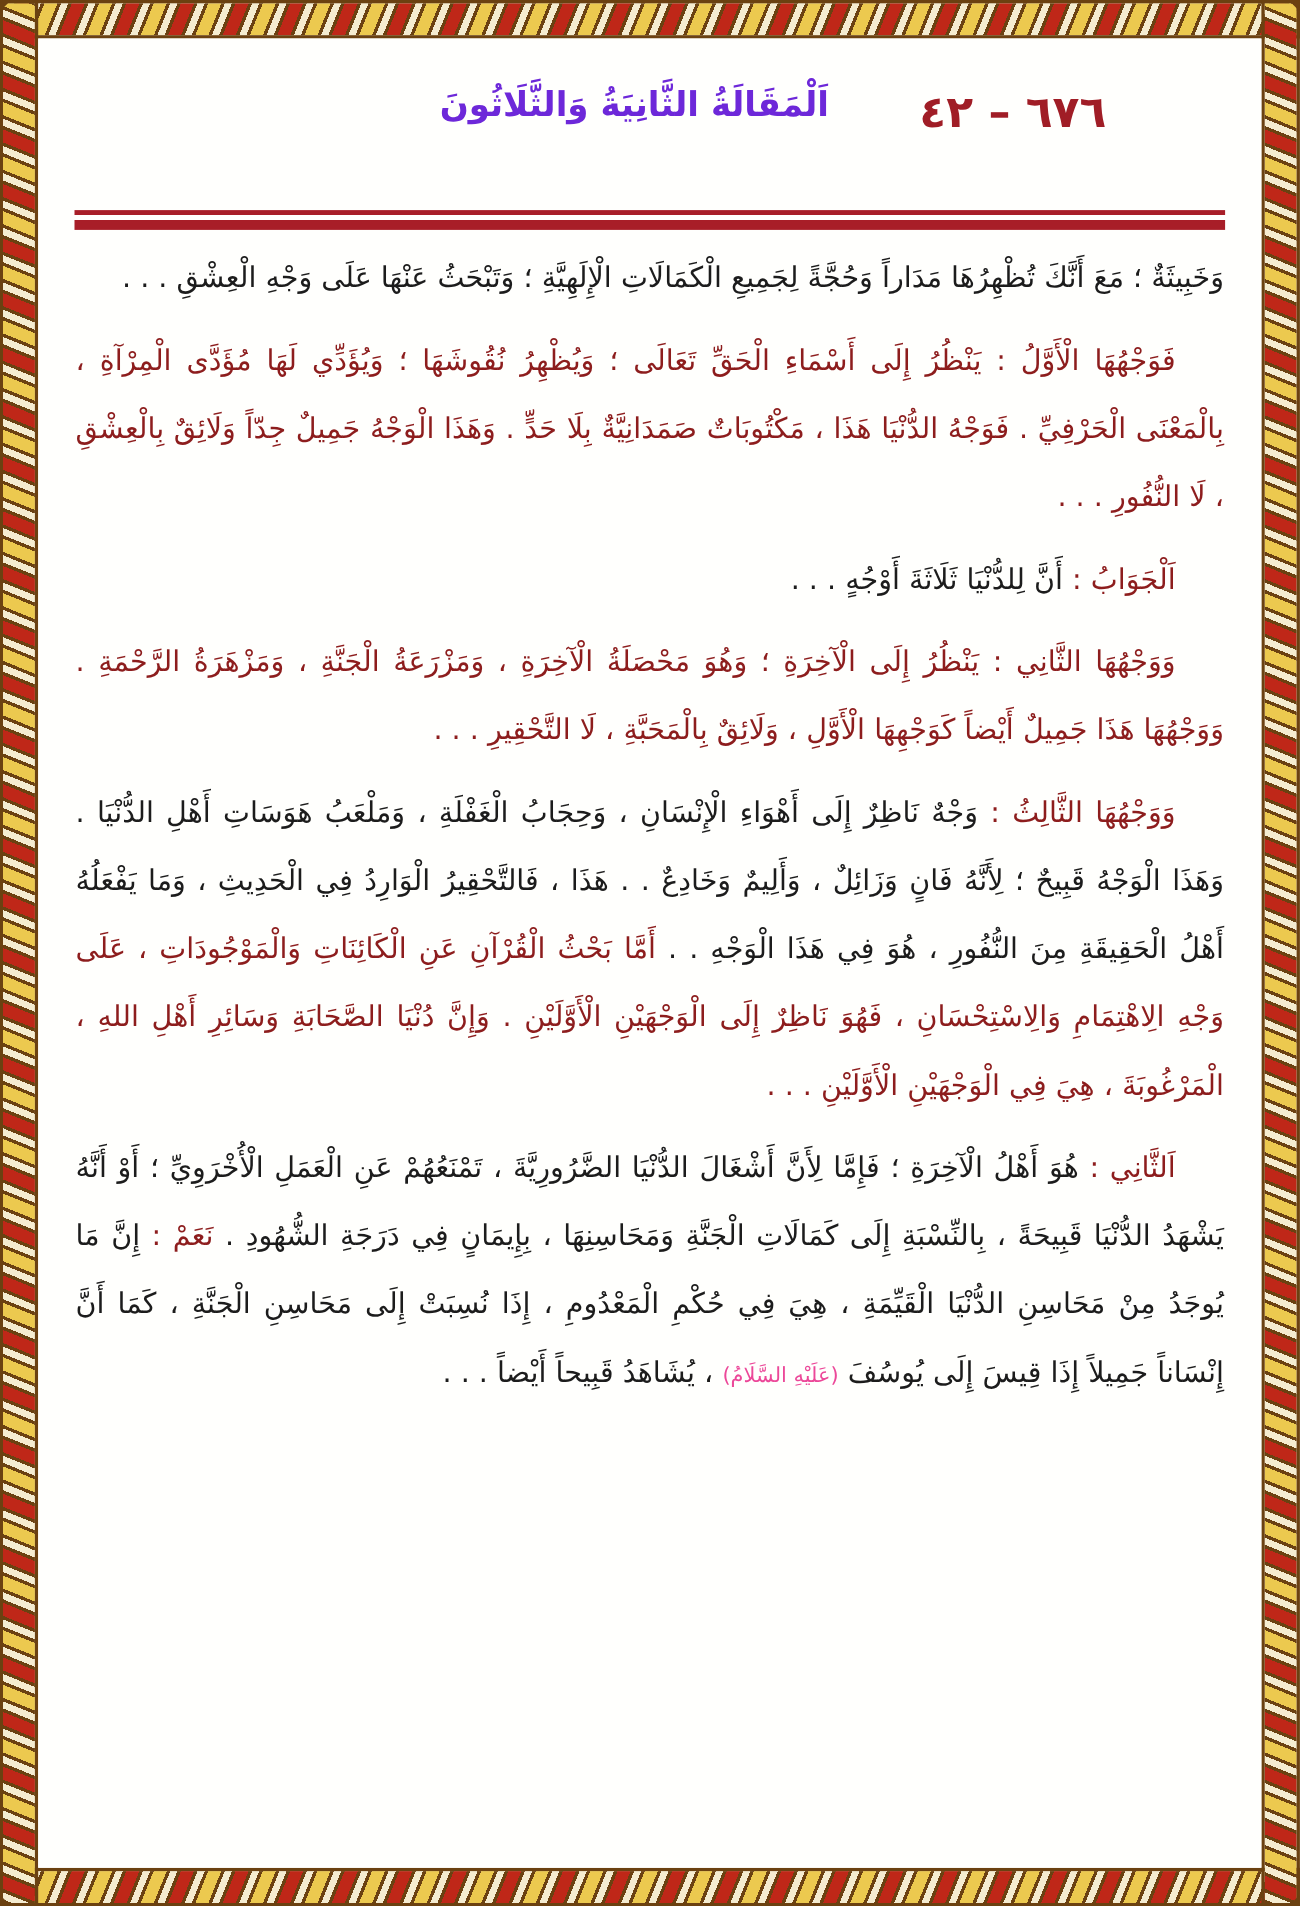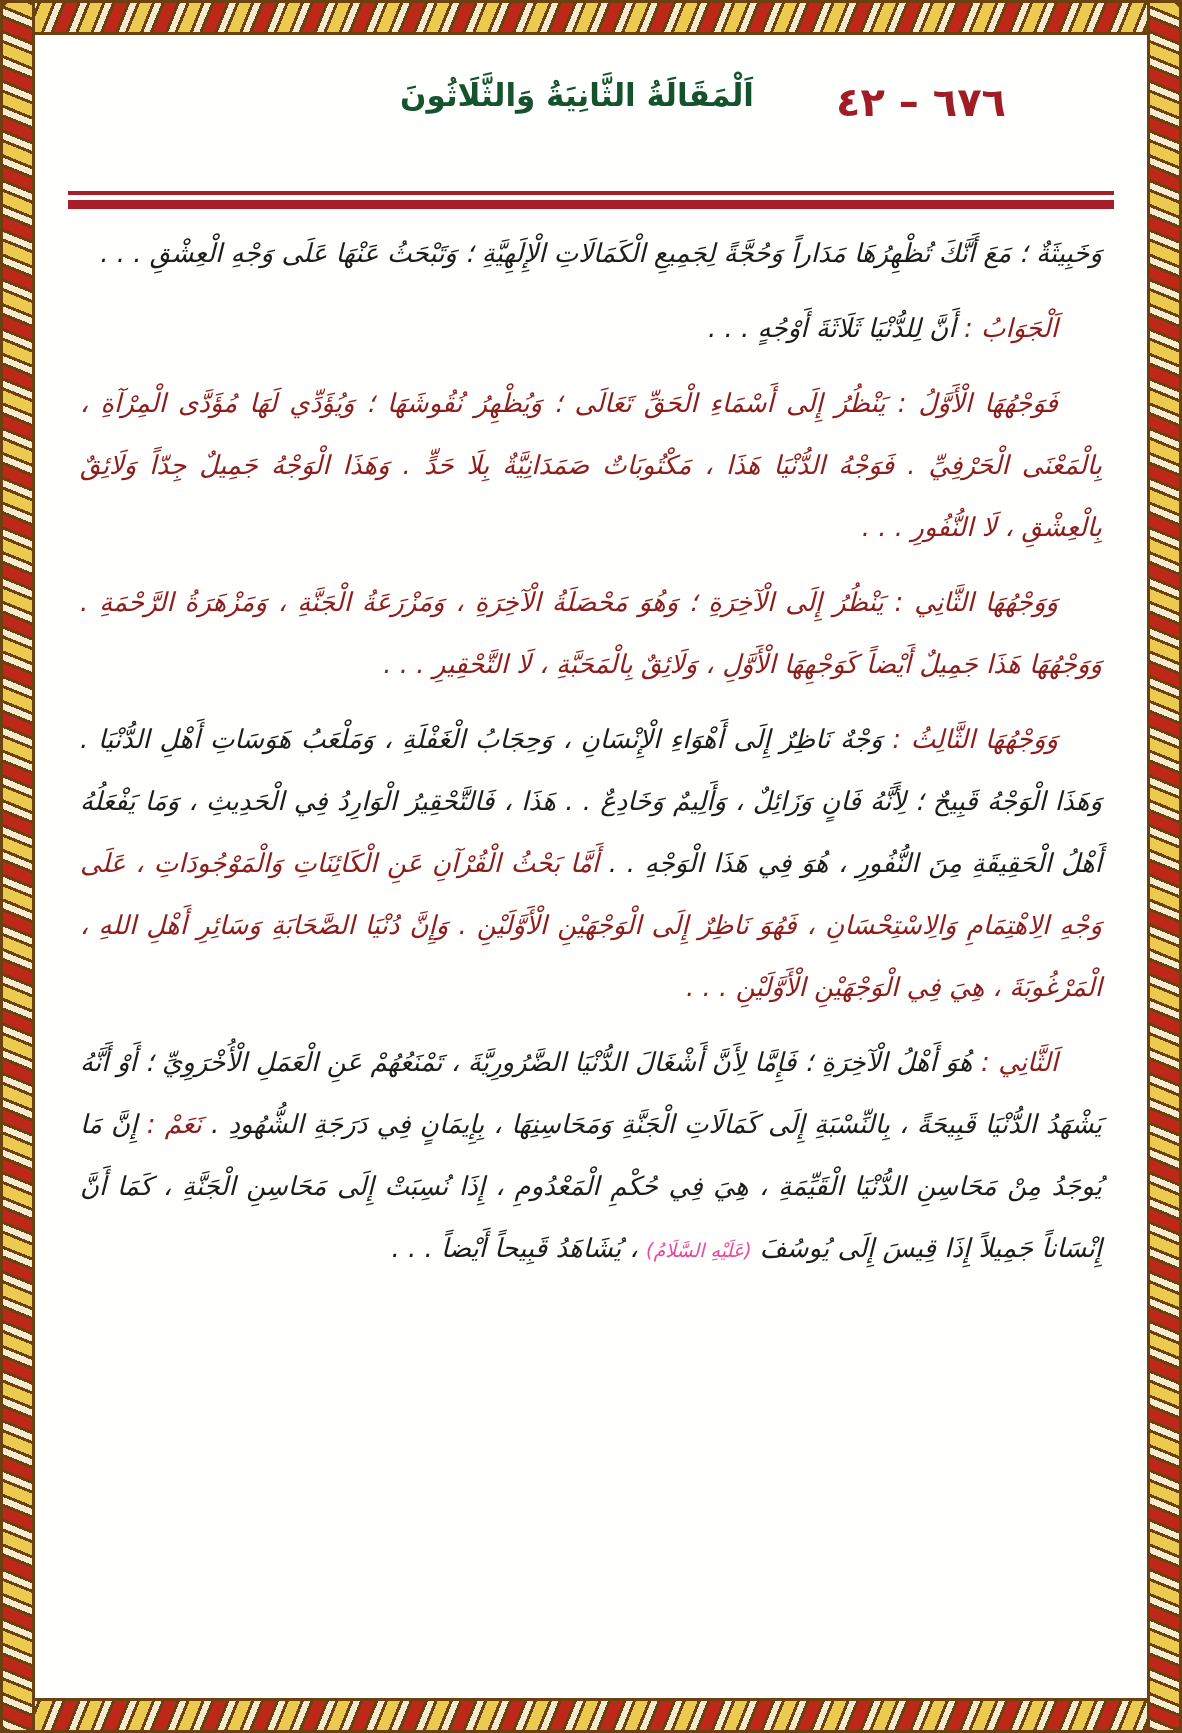--- a/index.html
+++ b/index.html
@@ -43,33 +43,32 @@
   }
   .header{position:relative;height:80px;padding-top:40px;}
   .page-num{
     position:absolute;top:44px;right:108px;
     color:#a01d26;font-size:40px;font-weight:bold;
     letter-spacing:1px;white-space:nowrap;
   }
   .page-title{
     position:absolute;top:42px;left:calc(50% - 14px);
     transform:translateX(-50%);
-    color:#14532d;font-size:31px;font-weight:bold;white-space:nowrap;
+    color:#6d28d9;font-size:31px;font-weight:bold;white-space:nowrap;
   }
   .rule{
     margin-top:36px;height:18px;
     background:linear-gradient(#a81e28 0 4px,#fffffd 4px 9px,#a81e28 9px 18px);
   }
   
   .body-text{margin-top:10px;font-size:26px;line-height:62px;color:#1c1c1c;}
   .para{
-    margin:13px 12px;
+    margin:13px 1px;
     text-align:justify;
     text-justify:inter-word;
-    font-style:italic;
   }
   .para.indent{text-indent:44px;}
   .run-black{color:#1c1c1c;}
   .run-red{color:#8d1d1d;}
   .run-honorific{color:#ec4899;font-size:19px;}
 </style>
 </head>
 <body>
 
 <div class="page">
@@ -87,21 +86,21 @@
 
     <div class="header">
       <span class="page-num">٦٧٦ – ٤٢</span>
       <span class="page-title">اَلْمَقَالَةُ الثَّانِيَةُ وَالثَّلَاثُونَ</span>
     </div>
 
     <div class="rule"></div>
 
     <div class="body-text">
         <p class="para"><span class="run-black">وَخَبِيثَةٌ ؛ مَعَ أَنَّكَ تُظْهِرُهَا مَدَاراً وَحُجَّةً لِجَمِيعِ الْكَمَالَاتِ الْإِلَهِيَّةِ ؛ وَتَبْحَثُ عَنْهَا عَلَى وَجْهِ الْعِشْقِ . . .</span></p>
+        <p class="para indent"><span class="run-red">فَوَجْهُهَا الْأَوَّلُ : يَنْظُرُ إِلَى أَسْمَاءِ الْحَقِّ تَعَالَى ؛ وَيُظْهِرُ نُقُوشَهَا ؛ وَيُؤَدِّي لَهَا مُؤَدَّى الْمِرْآةِ ، بِالْمَعْنَى الْحَرْفِيِّ . فَوَجْهُ الدُّنْيَا هَذَا ، مَكْتُوبَاتٌ صَمَدَانِيَّةٌ بِلَا حَدٍّ . وَهَذَا الْوَجْهُ جَمِيلٌ جِدّاً وَلَائِقٌ بِالْعِشْقِ ، لَا النُّفُورِ . . .</span></p>
         <p class="para indent"><span class="run-red">اَلْجَوَابُ : </span><span class="run-black">أَنَّ لِلدُّنْيَا ثَلَاثَةَ أَوْجُهٍ . . .</span></p>
-        <p class="para indent"><span class="run-red">فَوَجْهُهَا الْأَوَّلُ : يَنْظُرُ إِلَى أَسْمَاءِ الْحَقِّ تَعَالَى ؛ وَيُظْهِرُ نُقُوشَهَا ؛ وَيُؤَدِّي لَهَا مُؤَدَّى الْمِرْآةِ ، بِالْمَعْنَى الْحَرْفِيِّ . فَوَجْهُ الدُّنْيَا هَذَا ، مَكْتُوبَاتٌ صَمَدَانِيَّةٌ بِلَا حَدٍّ . وَهَذَا الْوَجْهُ جَمِيلٌ جِدّاً وَلَائِقٌ بِالْعِشْقِ ، لَا النُّفُورِ . . .</span></p>
         <p class="para indent"><span class="run-red">وَوَجْهُهَا الثَّانِي : يَنْظُرُ إِلَى الْآخِرَةِ ؛ وَهُوَ مَحْصَلَةُ الْآخِرَةِ ، وَمَزْرَعَةُ الْجَنَّةِ ، وَمَزْهَرَةُ الرَّحْمَةِ . وَوَجْهُهَا هَذَا جَمِيلٌ أَيْضاً كَوَجْهِهَا الْأَوَّلِ ، وَلَائِقٌ بِالْمَحَبَّةِ ، لَا التَّحْقِيرِ . . .</span></p>
         <p class="para indent"><span class="run-red">وَوَجْهُهَا الثَّالِثُ : </span><span class="run-black">وَجْهٌ نَاظِرٌ إِلَى أَهْوَاءِ الْإِنْسَانِ ، وَحِجَابُ الْغَفْلَةِ ، وَمَلْعَبُ هَوَسَاتِ أَهْلِ الدُّنْيَا . وَهَذَا الْوَجْهُ قَبِيحٌ ؛ لِأَنَّهُ فَانٍ وَزَائِلٌ ، وَأَلِيمٌ وَخَادِعٌ . . هَذَا ، فَالتَّحْقِيرُ الْوَارِدُ فِي الْحَدِيثِ ، وَمَا يَفْعَلُهُ أَهْلُ الْحَقِيقَةِ مِنَ النُّفُورِ ، هُوَ فِي هَذَا الْوَجْهِ . . </span><span class="run-red">أَمَّا بَحْثُ الْقُرْآنِ عَنِ الْكَائِنَاتِ وَالْمَوْجُودَاتِ ، عَلَى وَجْهِ الِاهْتِمَامِ وَالِاسْتِحْسَانِ ، فَهُوَ نَاظِرٌ إِلَى الْوَجْهَيْنِ الْأَوَّلَيْنِ . وَإِنَّ دُنْيَا الصَّحَابَةِ وَسَائِرِ أَهْلِ اللهِ ، الْمَرْغُوبَةَ ، هِيَ فِي الْوَجْهَيْنِ الْأَوَّلَيْنِ . . .</span></p>
         <p class="para indent"><span class="run-red">اَلثَّانِي : </span><span class="run-black">هُوَ أَهْلُ الْآخِرَةِ ؛ فَإِمَّا لِأَنَّ أَشْغَالَ الدُّنْيَا الضَّرُورِيَّةَ ، تَمْنَعُهُمْ عَنِ الْعَمَلِ الْأُخْرَوِيِّ ؛ أَوْ أَنَّهُ يَشْهَدُ الدُّنْيَا قَبِيحَةً ، بِالنِّسْبَةِ إِلَى كَمَالَاتِ الْجَنَّةِ وَمَحَاسِنِهَا ، بِإِيمَانٍ فِي دَرَجَةِ الشُّهُودِ . </span><span class="run-red">نَعَمْ : </span><span class="run-black">إِنَّ مَا يُوجَدُ مِنْ مَحَاسِنِ الدُّنْيَا الْقَيِّمَةِ ، هِيَ فِي حُكْمِ الْمَعْدُومِ ، إِذَا نُسِبَتْ إِلَى مَحَاسِنِ الْجَنَّةِ ، كَمَا أَنَّ إِنْسَاناً جَمِيلاً إِذَا قِيسَ إِلَى يُوسُفَ </span><span class="run-honorific">(عَلَيْهِ السَّلَامُ)</span><span class="run-black"> ، يُشَاهَدُ قَبِيحاً أَيْضاً . . .</span></p>
       </div>
 
   </div>
 </div>
 
 </body></html>

